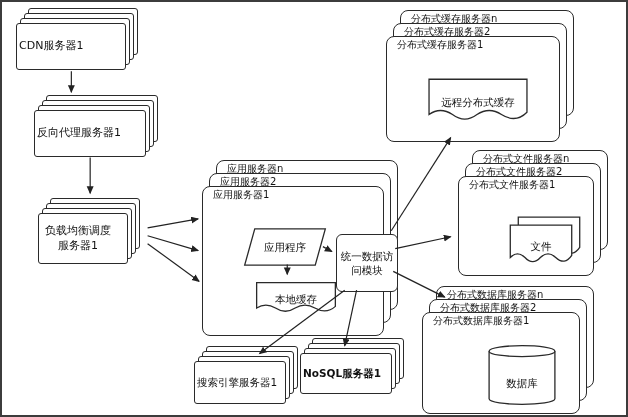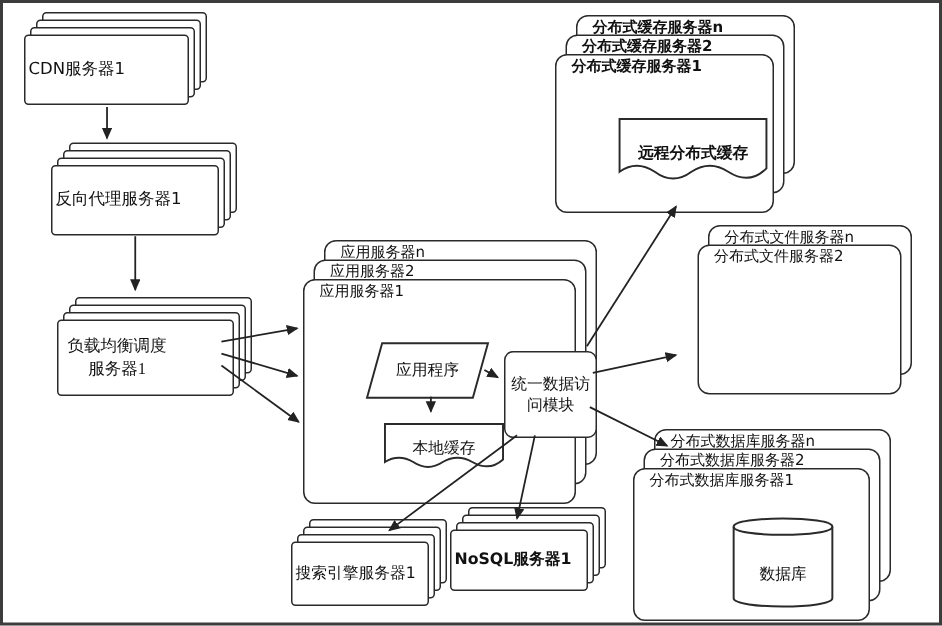--- a/index.html
+++ b/index.html
@@ -53,21 +53,21 @@
 
   <div class="stack" style="left:32px;top:93px;width:124px;height:62px;">
     <div class="layer l3"></div>
     <div class="layer l2"></div>
     <div class="layer l1"></div>
     <div class="layer l0 front">
       <span>反向代理服务器1</span>
     </div>
   </div>
 
-  <div class="stack" style="left:36px;top:196px;width:130px;height:66px;font-family:Liberation Serif, serif;">
+  <div class="stack" style="left:36px;top:196px;width:102px;height:66px;">
     <div class="layer l3"></div>
     <div class="layer l2"></div>
     <div class="layer l1"></div>
     <div class="layer l0 front">
       <span class="narrow">负载均衡调度服务器1</span>
     </div>
   </div>
 
   <div class="group" style="left:200px;top:158px;width:196px;height:176px;">
     <div class="gbox gn">
@@ -90,21 +90,21 @@
         </svg>
         <span>本地缓存</span>
       </div>
     </div>
   </div>
 
   <div class="module" style="left:334px;top:232px;width:62px;height:58px;">
     <span>统一数据访问模块</span>
   </div>
 
-  <div class="group" style="left:368px;top:8px;width:160px;height:132px;font-weight:bold;">
+  <div class="group" style="left:384px;top:8px;width:188px;height:132px;">
     <div class="gbox gn">
       <span class="glabel">分布式缓存服务器n</span>
     </div>
     <div class="gbox g2">
       <span class="glabel">分布式缓存服务器2</span>
     </div>
     <div class="gbox g1">
       <span class="glabel">分布式缓存服务器1</span>
       <div class="shape" style="left:40px;top:40px;width:102px;height:50px;">
         <svg viewBox="0 0 100 44" preserveAspectRatio="none" aria-hidden="true">
@@ -114,20 +114,34 @@
       </div>
     </div>
   </div>
 
   <div class="group" style="left:456px;top:148px;width:150px;height:126px;">
     <div class="gbox gn">
       <span class="glabel">分布式文件服务器n</span>
     </div>
     <div class="gbox g2">
       <span class="glabel">分布式文件服务器2</span>
+    </div>
+    <div class="gbox g1">
+      <span class="glabel">分布式文件服务器1</span>
+      <div class="shape" style="left:58px;top:38px;width:64px;height:46px;">
+        <svg viewBox="0 0 100 44" preserveAspectRatio="none" aria-hidden="true">
+          <path class="ln" d="M2,2 L98,2 L98,31 Q87,41 73,33 Q61,26 49,33 Q37,41 25,33 Q13,26 2,33 Z"></path>
+        </svg>
+      </div>
+      <div class="shape" style="left:50px;top:46px;width:64px;height:46px;">
+        <svg viewBox="0 0 100 44" preserveAspectRatio="none" aria-hidden="true">
+          <path class="ln" d="M2,2 L98,2 L98,31 Q87,41 73,33 Q61,26 49,33 Q37,41 25,33 Q13,26 2,33 Z"></path>
+        </svg>
+        <span>文件</span>
+      </div>
     </div>
   </div>
 
   <div class="group" style="left:420px;top:284px;width:172px;height:128px;">
     <div class="gbox gn">
       <span class="glabel">分布式数据库服务器n</span>
     </div>
     <div class="gbox g2">
       <span class="glabel">分布式数据库服务器2</span>
     </div>

